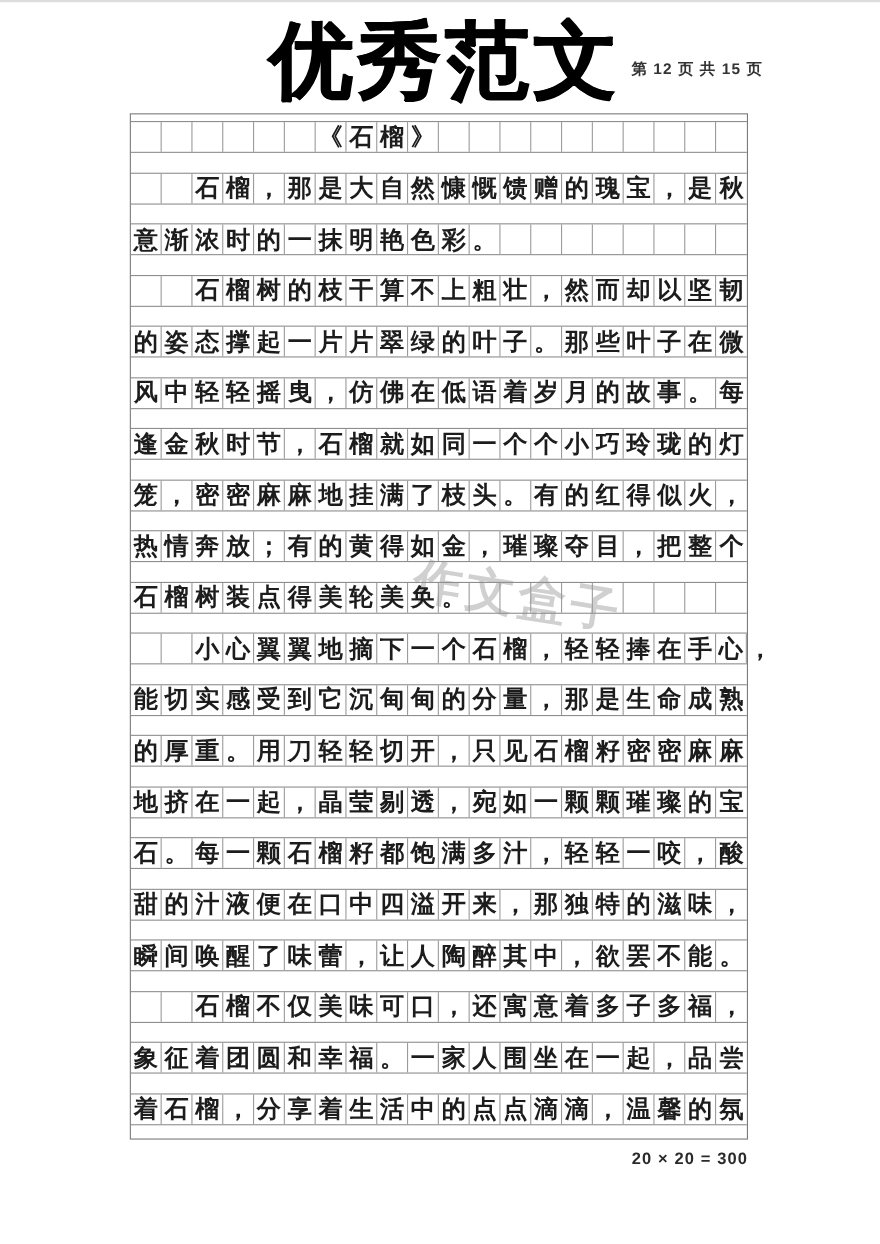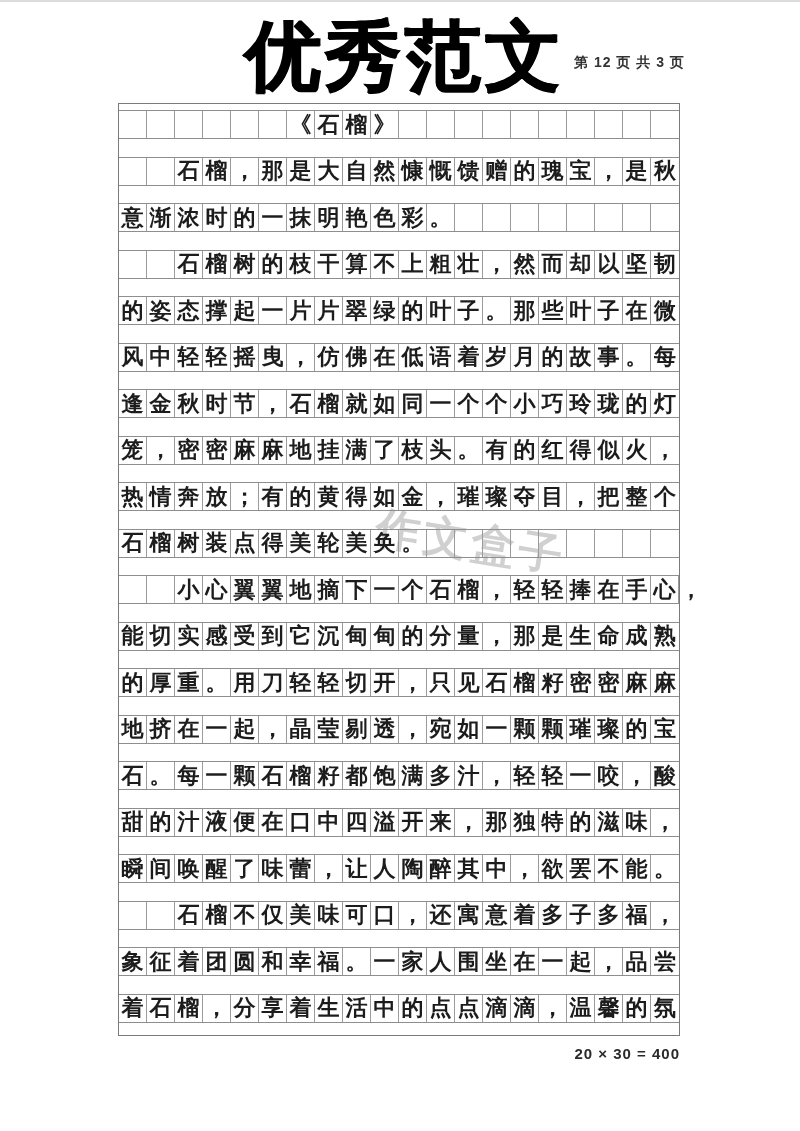--- a/index.html
+++ b/index.html
@@ -50,21 +50,21 @@
     font-size:15px;font-weight:700;color:#2a2a2a;letter-spacing:1px;
   }
 </style>
 </head>
 <body>
 
 <div class="top-edge"></div>
 
 <div class="main-title" style="color: #000000;">优秀范文</div>
 
-<div class="page-indicator">第 12 页 共 3 页</div>
+<div class="page-indicator">第 12 页 共 15 页</div>
 
 <div class="watermark">作文盒子</div>
 
 <div class="grid-wrap">
     <div class="grid-row">
       <div class="cell"></div>
       <div class="cell"></div>
       <div class="cell"></div>
       <div class="cell"></div>
       <div class="cell"></div>
@@ -498,13 +498,13 @@
       <div class="cell">滴</div>
       <div class="cell">滴</div>
       <div class="cell">，</div>
       <div class="cell">温</div>
       <div class="cell">馨</div>
       <div class="cell">的</div>
       <div class="cell">氛</div>
     </div>
   </div>
 
-<div class="footer-formula">20 × 30 = 400</div>
+<div class="footer-formula">20 × 20 = 300</div>
 
 </body></html>

